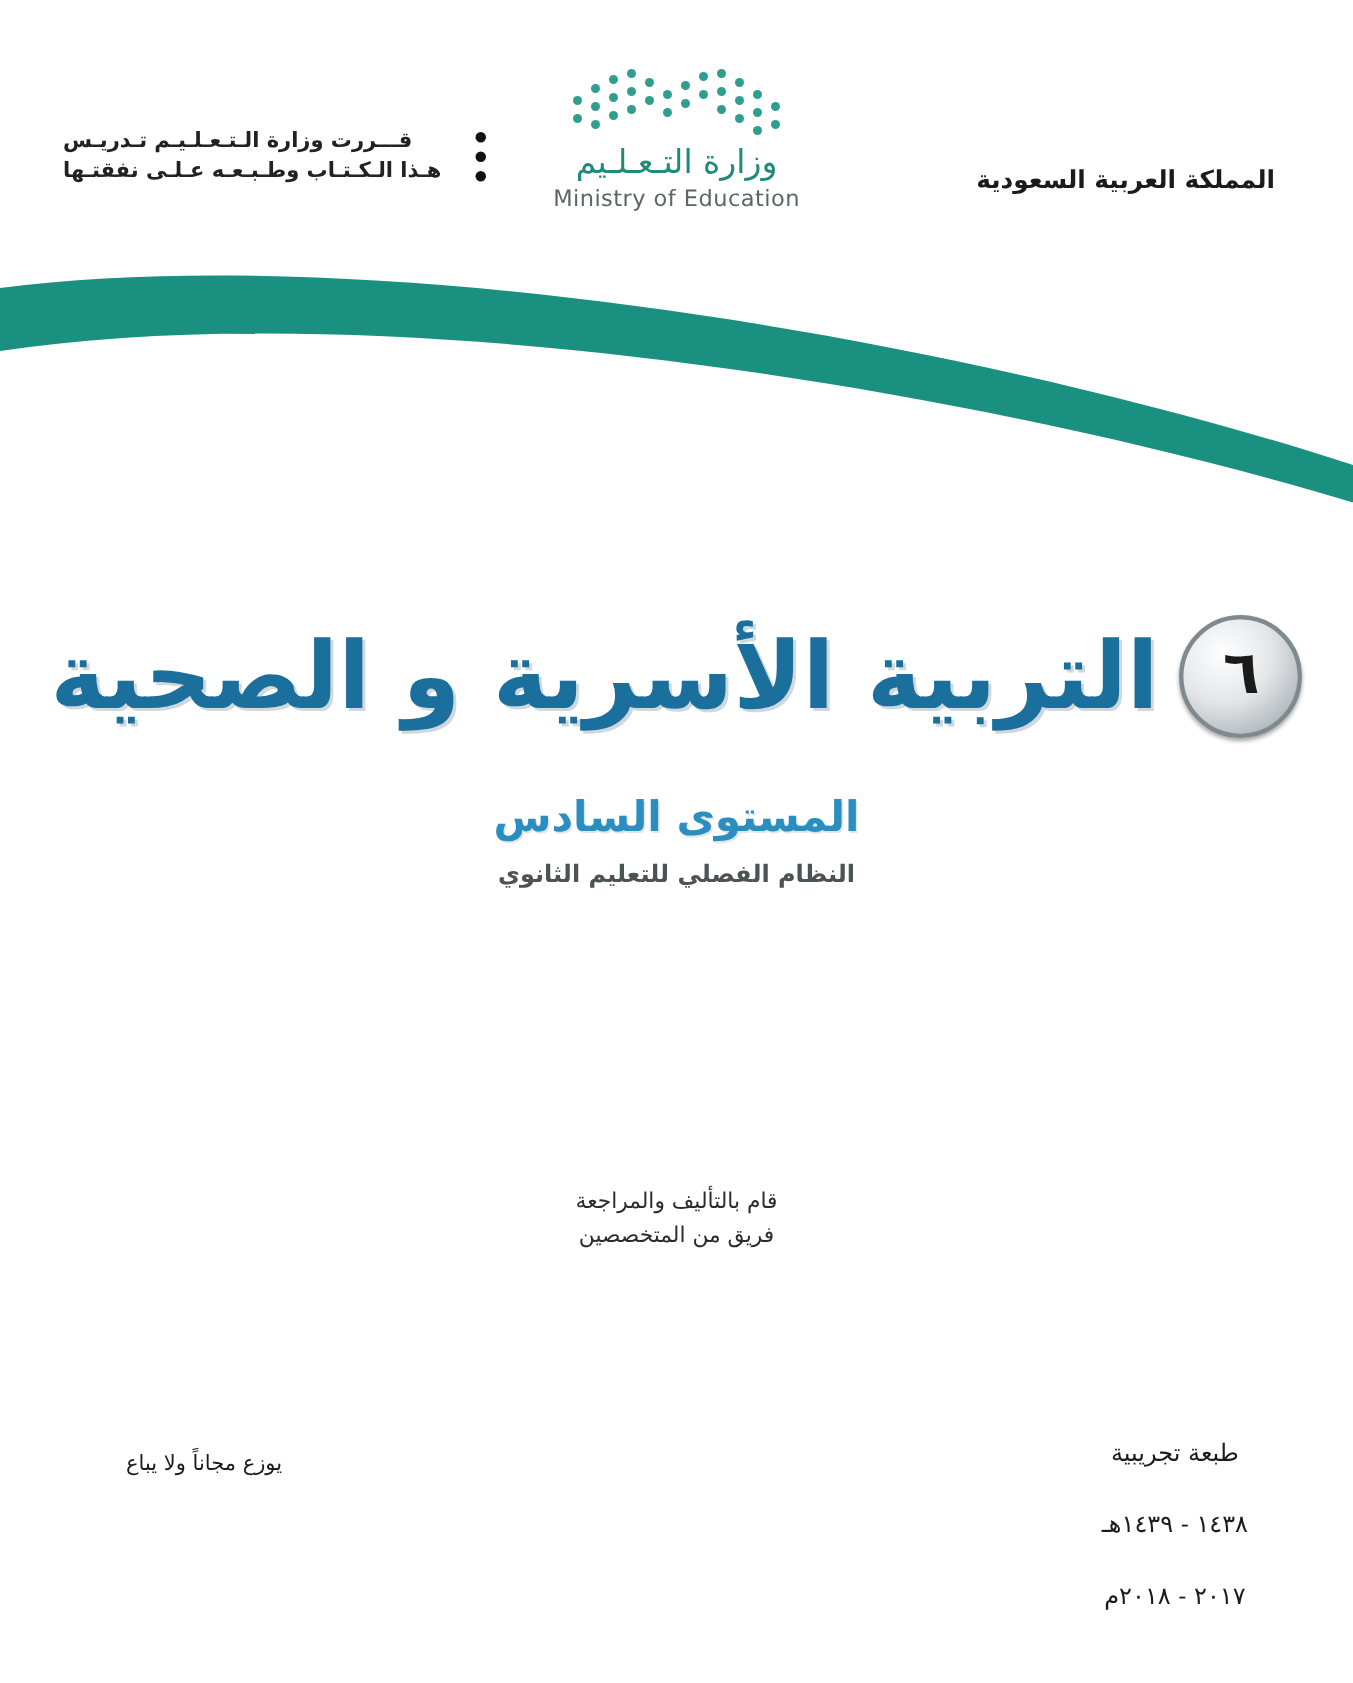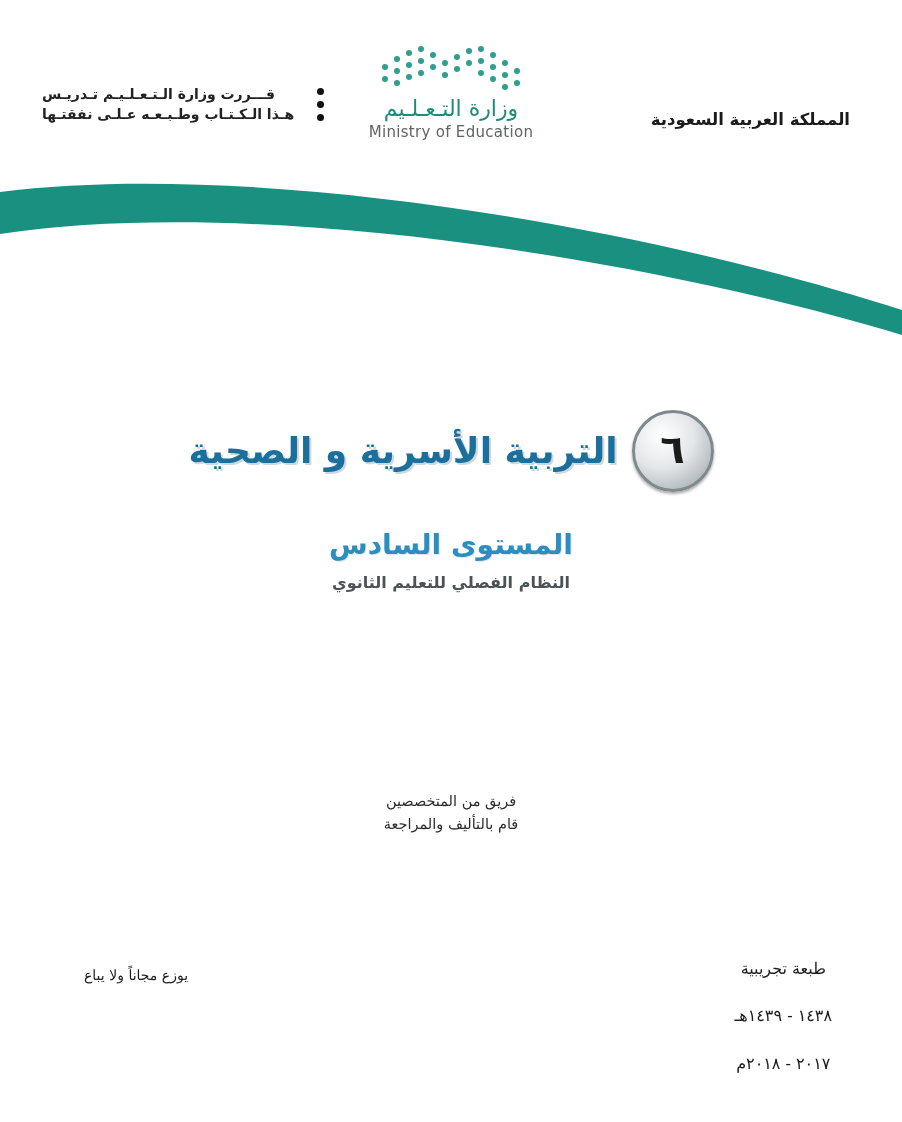--- a/index.html
+++ b/index.html
@@ -128,21 +128,21 @@
   }
   .main-title-row {
     display: flex;
     flex-direction: row;
     align-items: center;
     justify-content: center;
     gap: 6px;
     direction: rtl;
   }
   .main-title {
-    font-size: 36px;
+    font-size: 62px;
     font-weight: bold;
     color: #1b6f9c;
     text-shadow: 2px 2px 0 #cfd8dc;
     letter-spacing: 0px;
     line-height: 1.15;
   }
   .badge {
     position: relative;
     width: 76px;
     height: 76px;
@@ -293,22 +293,22 @@
       <div class="badge">
         <span class="badge-num">٦</span>
       </div>
       <div class="main-title">التربية الأسرية و الصحية</div>
     </div>
     <div class="level">المستوى السادس</div>
     <div class="system">النظام الفصلي للتعليم الثانوي</div>
   </div>
 
   <div class="authoring">
+    <div>قام بالتأليف والمراجعة</div>
     <div>فريق من المتخصصين</div>
-    <div>قام بالتأليف والمراجعة</div>
   </div>
 
   <div class="edition">
     <div>طبعة تجريبية</div>
     <div>١٤٣٨ - ١٤٣٩هـ</div>
     <div>٢٠١٧ - ٢٠١٨م</div>
   </div>
 
   <div class="free-note">يوزع مجاناً ولا يباع</div>
 

